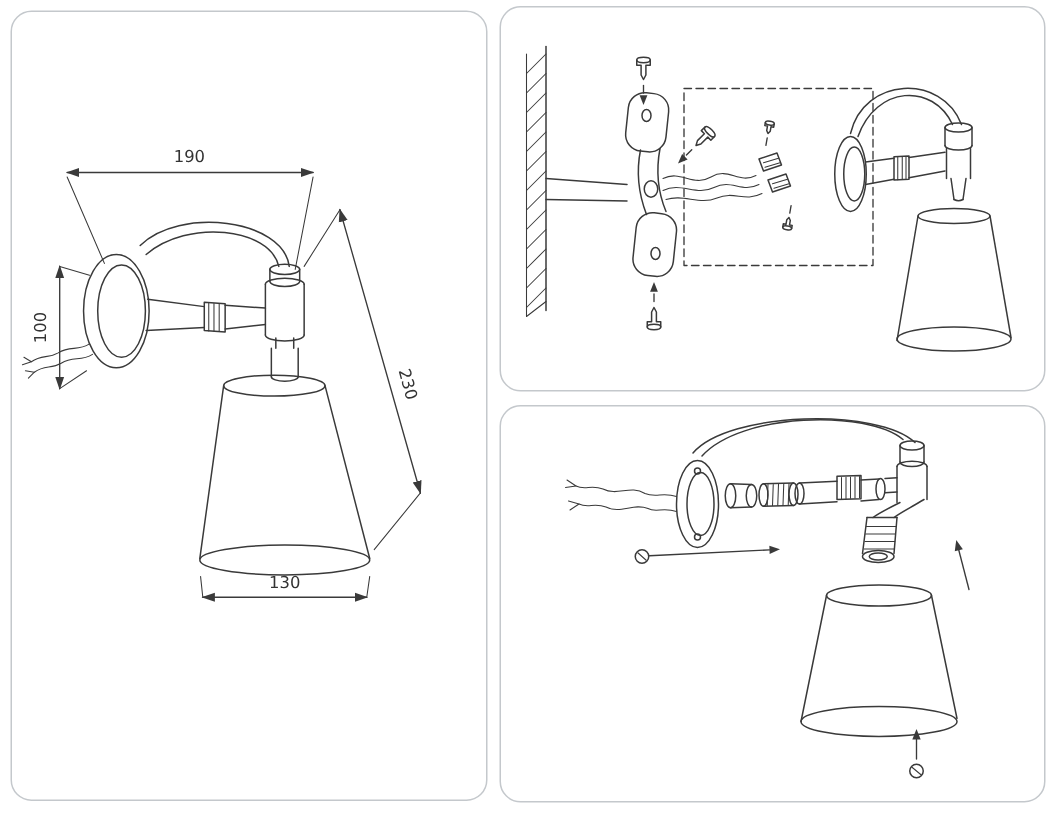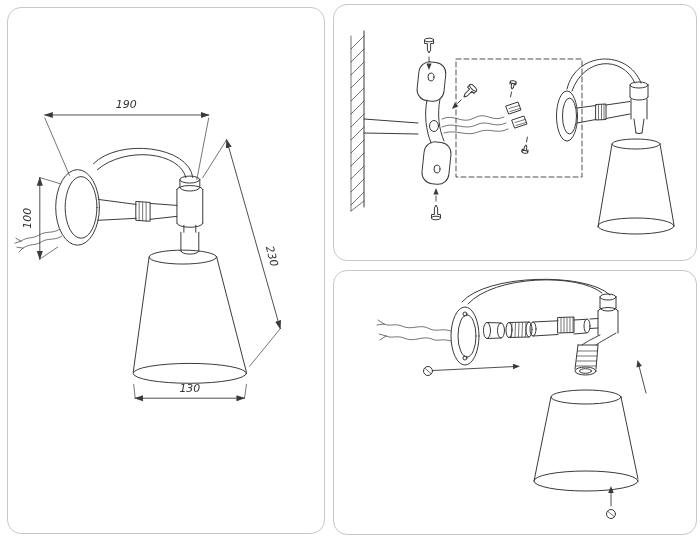--- a/index.html
+++ b/index.html
@@ -1,19 +1,19 @@
 <!DOCTYPE html>
 <html><head>
 <meta charset="utf-8">
 <style>
   html,body { margin:0; padding:0; background:#fff; }
   body { width:700px; height:542px; font-family:"DejaVu Sans", sans-serif; }
   .board { position:relative; width:700px; height:542px; background:#fff; }
   .panel { position:absolute; background:#fff; border:1.6px solid #c4c8cc; border-radius:14px; box-sizing:border-box; overflow:hidden; }
-  .panel-left { left:7px; top:7px; width:318px; height:527px;font-style:italic; }
+  .panel-left { left:7px; top:7px; width:318px; height:527px; }
   .panel-top-right { left:333px; top:4px; width:364px; height:257px; }
   .panel-bottom-right { left:333px; top:270px; width:364px; height:265px; }
   .panel svg { display:block; width:100%; height:100%; }
   .panel svg line, .panel svg path, .panel svg rect,
   .panel svg ellipse, .panel svg circle, .panel svg polygon {
     stroke:#3a3a3a; stroke-width:1; fill:none; stroke-linecap:round; stroke-linejoin:round;
   }
   .panel svg .ah { fill:#3a3a3a; stroke:none; }
   .panel svg .dim { stroke-width:0.9; }
   .panel svg .thin { stroke-width:0.7; }

